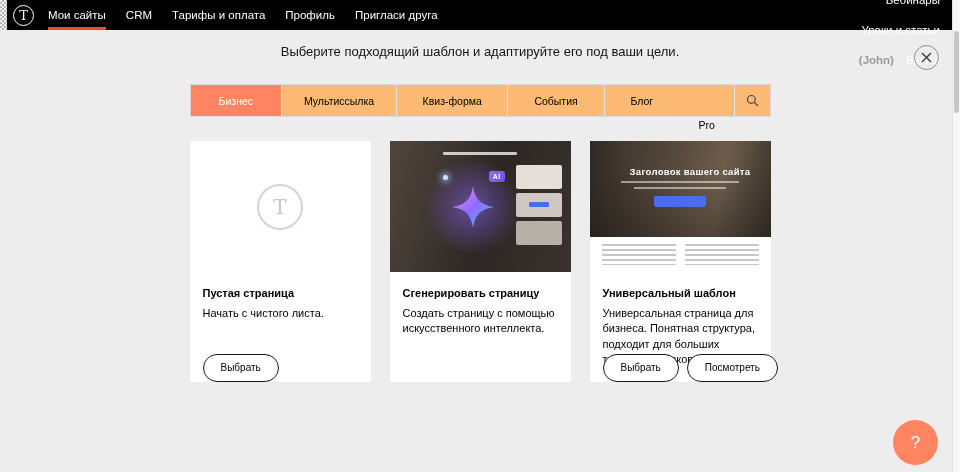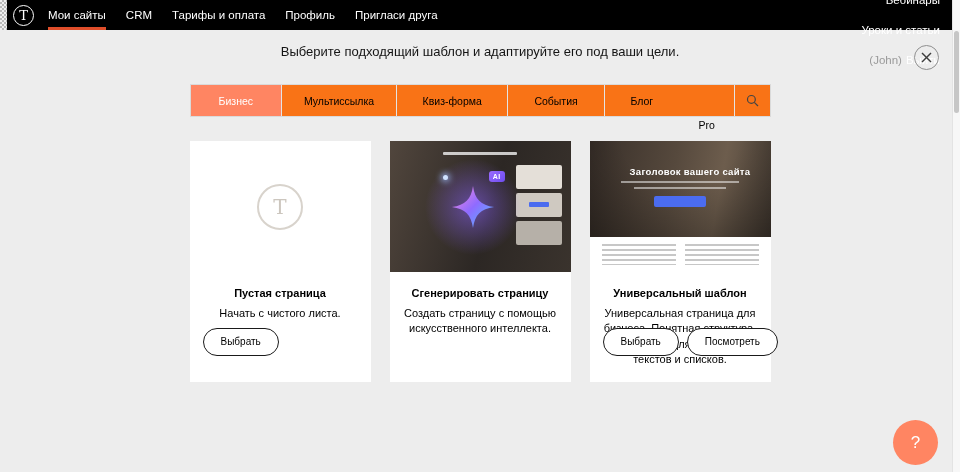--- a/index.html
+++ b/index.html
@@ -22,50 +22,50 @@
     display:flex;align-items:center;justify-content:center;
     font-family:"DejaVu Serif",serif;font-size:13px;line-height:1;margin:0 14px 0 13px;cursor:pointer;}
   .nav-left{display:flex;align-items:center;height:30px;}
   .nav-item{color:#fff;font-size:11.5px;margin-right:20px;text-decoration:none;cursor:pointer;
     position:relative;height:30px;line-height:30px;display:inline-block;}
   .nav-item.active::after{content:"";position:absolute;left:0;right:0;bottom:0;height:3px;
     background:var(--active-underline);}
   .nav-right{margin-left:auto;display:flex;align-items:flex-end;margin-right:20px;flex-direction:column;}
   .nav-right .nav-item{margin-right:0;margin-left:17px;}
   .user{margin-left:17px;font-size:11.5px;line-height:30px;cursor:pointer;}
-  .uname{color:#9a9a9a;margin-right:4px;}
+  .uname{color:#9a9a9a;margin-right:12px;font-weight:bold;}
   .logout{color:#fff;}
 
   
   .close-btn{position:absolute;top:45px;right:21px;width:25px;height:25px;border-radius:50%;
     border:1px solid #8f8f8f;background:transparent;display:flex;align-items:center;justify-content:center;
     cursor:pointer;padding:0;z-index:5;}
   .page-title{text-align:center;margin:26px 0 0;font-size:38px;font-weight:300;
     color:#a59d94;letter-spacing:.5px;font-family:"Liberation Sans",sans-serif;}
   .page-subtitle{text-align:center;margin:14px 0 0;font-size:13px;color:#141414;}
 
   
-  .tabs{width:581px;margin:25px auto 0;display:flex;background:#f97316;height:33px;
+  .tabs{width:581px;margin:25px auto 0;display:flex;background:#fdba74;height:33px;
     border:1px solid #dadada;}
   .tab{display:flex;align-items:center;justify-content:center;font-size:10.5px;color:#000;
     cursor:pointer;white-space:nowrap;}
   .tab + .tab{border-left:1px solid #e4e4e4;}
   .tab.active{background:var(--accent-orange);color:#fff;border-left:none;}
   .t0{flex:78 0 0;} .t1{flex:82 0 0;} .t2{flex:98 0 0;} .t3{flex:95 0 0;}
   .t4{flex:82 0 0;} .t5{flex:64 0 0;} .t6{flex:46 0 0;margin-top:40px;}
   .tab-search{flex:0 0 36px;}
 
   
   .grid{width:581px;margin:24px auto 0;display:grid;grid-template-columns:repeat(3,181px);gap:19px;}
   .card{background:#fff;height:241px;position:relative;}
   .preview{height:131px;position:relative;overflow:hidden;cursor:pointer;}
-  .card-body{padding:15px 13px 0;text-align:center;}
+  .card-body{padding:15px 13px 0;}
   .card-title{font-size:11px;margin:0 0 7px;font-weight:bold;color:#000;}
   .card-desc{font-size:11px;margin:0;line-height:1.4;color:#000;}
-  .btn-row{position:absolute;left:13px;bottom:26px;display:flex;gap:8px;}
+  .btn-row{position:absolute;left:13px;bottom:0;display:flex;gap:8px;}
   .pill{border:1px solid #1a1a1a;background:#fff;border-radius:15px;padding:8px 17px;
     font-size:10px;cursor:pointer;font-family:inherit;color:#000;line-height:1;}
 
   
   .preview-blank{background:#fff;display:flex;align-items:center;justify-content:center;}
   .tilda-mark{width:46px;height:46px;border:2px solid #d8d3cc;border-radius:50%;
     display:flex;align-items:center;justify-content:center;color:#ccc6be;
     font-family:"DejaVu Serif",serif;font-size:20px;}
 
   

